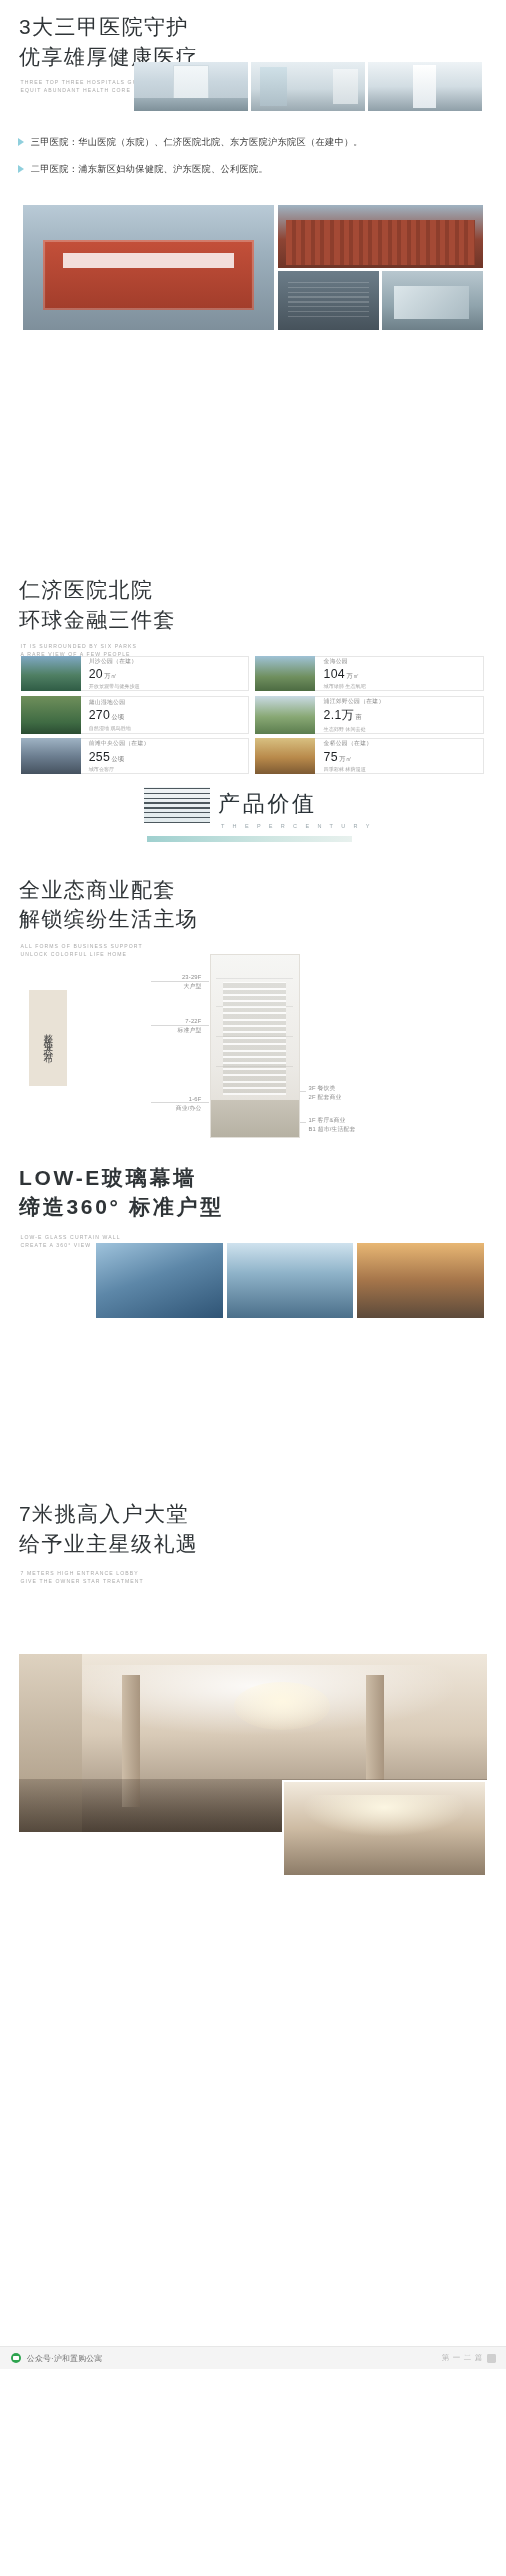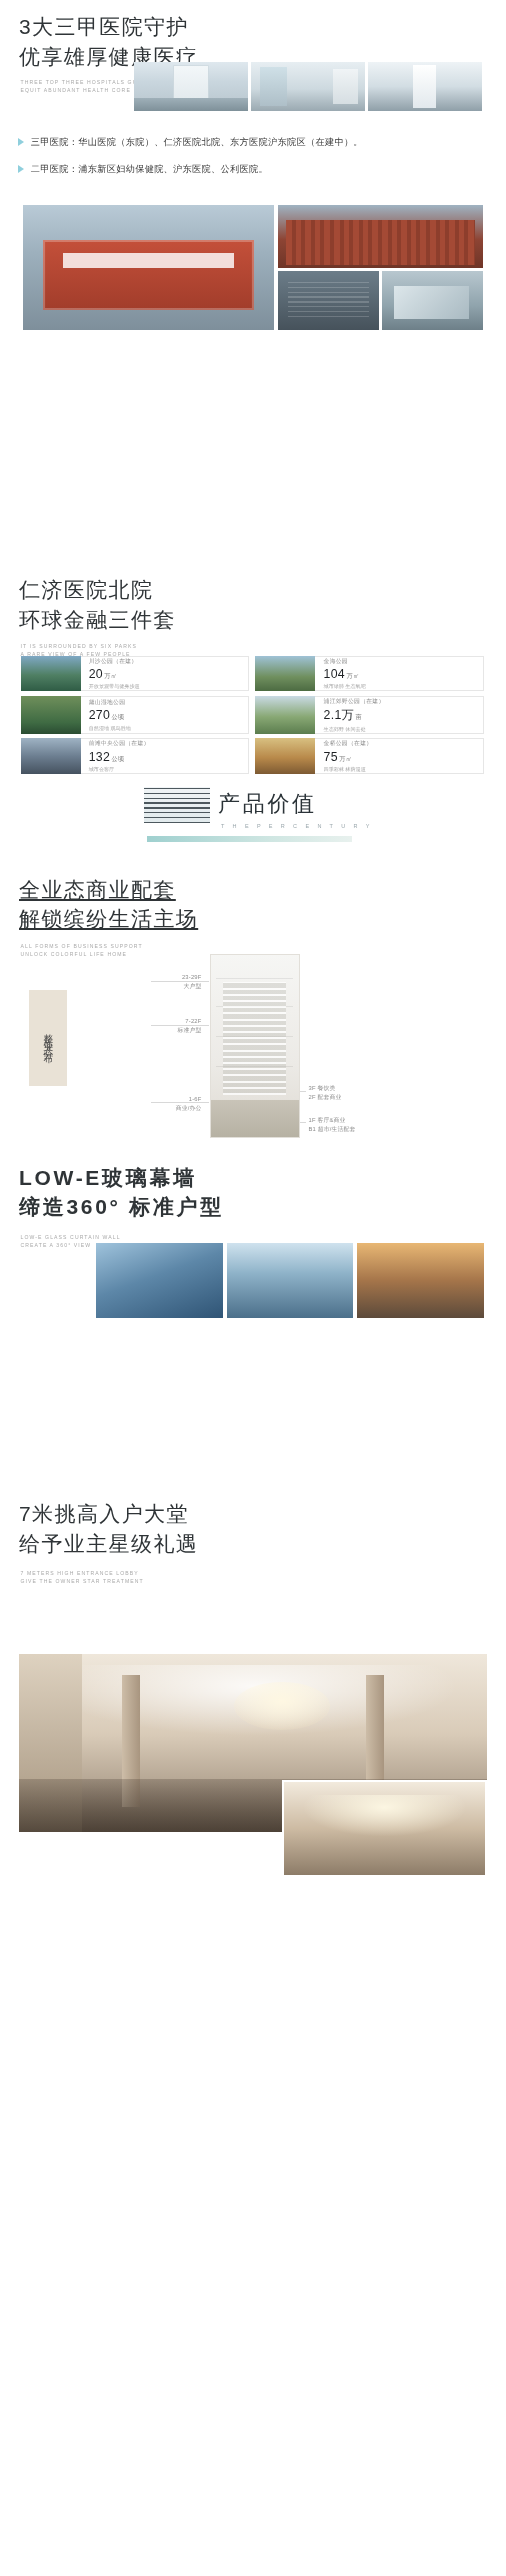--- a/index.html
+++ b/index.html
@@ -175,21 +175,21 @@
     position:absolute; left: 221px; top: 38px;
     font-size: 5.5px; letter-spacing: 3.4px; color: #9aa7ac;
   }
   .val-bar {
     position:absolute; left: 147px; top: 51px; width: 205px; height: 6.2px;
     background: linear-gradient(90deg,#9fd0cf,#cfe6e2 60%,#e8f1ee);
   }
 
   
   #sec-biz { height: 288px; }
-  #sec-biz .title { position:absolute; left: 19px; top: 5.5px; text-decoration: underline; }
+  #sec-biz .title { position:absolute; left: 19px; top: 5.5px; }
   #sec-biz .sub-en { position:absolute; left: 20.5px; top: 63px; }
 
   .biz-diagram { position:absolute; left: 20.5px; top: 85px; width: 466px; height: 185px; }
   .biz-vert {
     position:absolute; left: 8.2px; top: 36px; width: 38px; height: 96px;
     background:#e9e2d6; display:flex; align-items:center; justify-content:center;
   }
   .biz-vert span {
     writing-mode: vertical-rl; font-size: 9.6px; letter-spacing: 4.1px; color: #4a4a4a;
   }
@@ -377,21 +377,21 @@
         <div class="pname">浦江郊野公园（在建）</div>
         <div class="pval"><span>2.1万</span><em>亩</em></div>
         <div class="punit">生态郊野 休闲去处</div>
       </div>
     </div>
 
     <div class="park-card">
       <div class="pic pk5"></div>
       <div class="info">
         <div class="pname">前滩中央公园（在建）</div>
-        <div class="pval"><span>132</span><em>公顷</em></div>
+        <div class="pval"><span>255</span><em>公顷</em></div>
         <div class="punit">城市会客厅</div>
       </div>
     </div>
 
     <div class="park-card">
       <div class="pic pk6"></div>
       <div class="info">
         <div class="pname">金桥公园（在建）</div>
         <div class="pval"><span>75</span><em>万㎡</em></div>
         <div class="punit">四季彩林 林荫漫道</div>
@@ -489,14 +489,22 @@
     <div class="lobby-main">
       <div class="lobby-left-pillar"></div>
       <div class="lobby-col" style="left:103px"></div>
       <div class="lobby-col" style="right:103px"></div>
       <div class="chandelier"></div>
       <div class="wm" style="bottom:6.8px">沪和置购公寓</div>
     </div>
     <div class="lobby-inset"></div>
   </div>
 
+  <div class="footer">
+    <span class="fbadge"></span>
+    <span class="ftext">公众号·沪和置购公寓</span>
+    <span class="fright">
+      <span class="fmark">第 一 二 篇</span>
+      <span class="fsq"></span>
+    </span>
+  </div>
 </div>
 
 
 </body></html>

